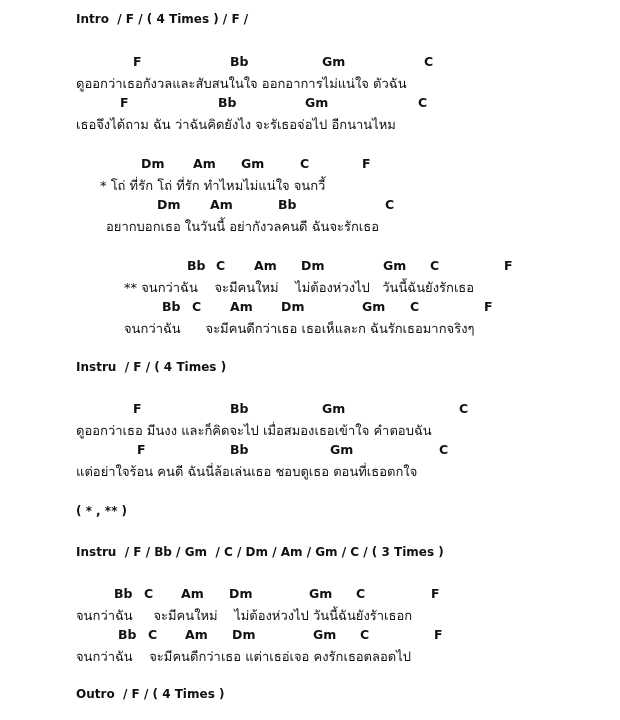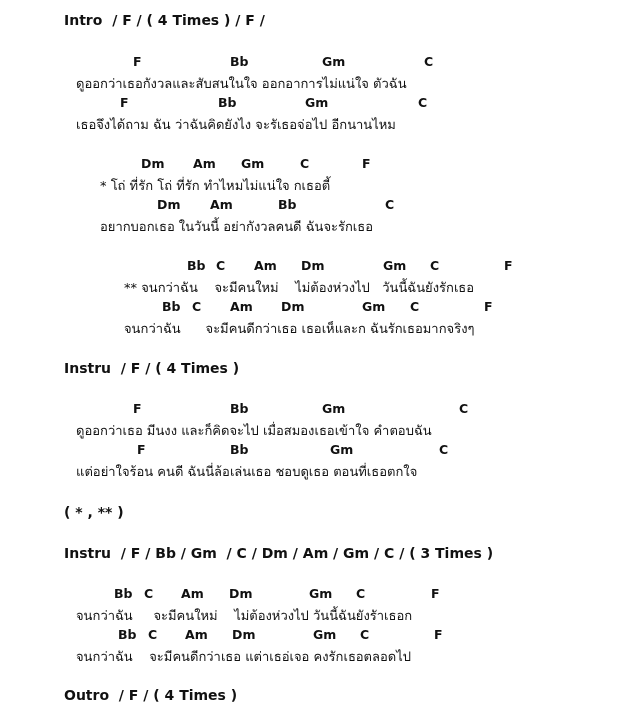--- a/index.html
+++ b/index.html
@@ -1,18 +1,18 @@
 <!DOCTYPE html>
 <html><head>
   <meta charset="utf-8">
   <style>
     html, body { margin: 0; padding: 0; background: #ffffff; }
     body { width: 620px; height: 720px; position: relative; overflow: hidden;
            font-family: "DejaVu Sans", "Liberation Sans", sans-serif; color: #111; }
-    .hdr { position: absolute; left: 64px; font-weight: bold; font-size: 14px; white-space: pre; }
+    .hdr { position: absolute; left: 76px; font-weight: bold; font-size: 12px; white-space: pre; }
     .chord { position: absolute; font-weight: bold; font-size: 12.5px; white-space: pre; }
     .lyric { position: absolute; font-size: 13px; white-space: pre; }
   </style>
 </head>
 <body>
 
 <div class="hdr" style="top:12px">Intro  / F / ( 4 Times ) / F /</div>
 
 <div>
   <span class="chord" style="top:54px;left:133px">F</span>
@@ -27,27 +27,27 @@
   <span class="chord" style="top:95px;left:418px">C</span>
   <div class="lyric" style="top:114px;left:76px">เธอจึงได้ถาม ฉัน ว่าฉันคิดยังไง จะรัเธอจ่อไป อีกนานไหม</div>
 </div>
 
 <div>
   <span class="chord" style="top:156px;left:141px">Dm</span>
   <span class="chord" style="top:156px;left:193px">Am</span>
   <span class="chord" style="top:156px;left:241px">Gm</span>
   <span class="chord" style="top:156px;left:300px">C</span>
   <span class="chord" style="top:156px;left:362px">F</span>
-  <div class="lyric" style="top:175px;left:100px">* โถ่ ที่รัก โถ่ ที่รัก ทำไหมไม่แน่ใจ กเธอตี้</div>
+  <div class="lyric" style="top:175px;left:100px">* โถ่ ที่รัก โถ่ ที่รัก ทำไหมไม่แน่ใจ จนกวี้</div>
 
   <span class="chord" style="top:197px;left:157px">Dm</span>
   <span class="chord" style="top:197px;left:210px">Am</span>
   <span class="chord" style="top:197px;left:278px">Bb</span>
   <span class="chord" style="top:197px;left:385px">C</span>
-  <div class="lyric" style="top:216px;left:100px">อยากบอกเธอ ในวันนี้ อย่ากังวลคนดี ฉันจะรักเธอ</div>
+  <div class="lyric" style="top:216px;left:106px">อยากบอกเธอ ในวันนี้ อย่ากังวลคนดี ฉันจะรักเธอ</div>
 </div>
 
 <div>
   <span class="chord" style="top:258px;left:187px">Bb</span>
   <span class="chord" style="top:258px;left:216px">C</span>
   <span class="chord" style="top:258px;left:254px">Am</span>
   <span class="chord" style="top:258px;left:301px">Dm</span>
   <span class="chord" style="top:258px;left:383px">Gm</span>
   <span class="chord" style="top:258px;left:430px">C</span>
   <span class="chord" style="top:258px;left:504px">F</span>

